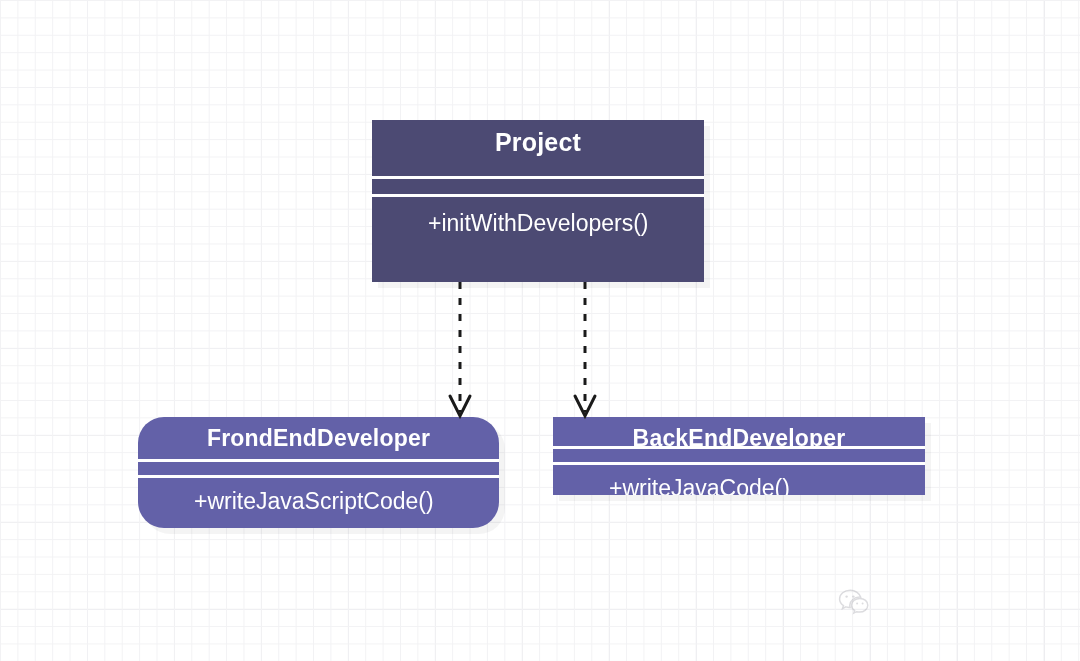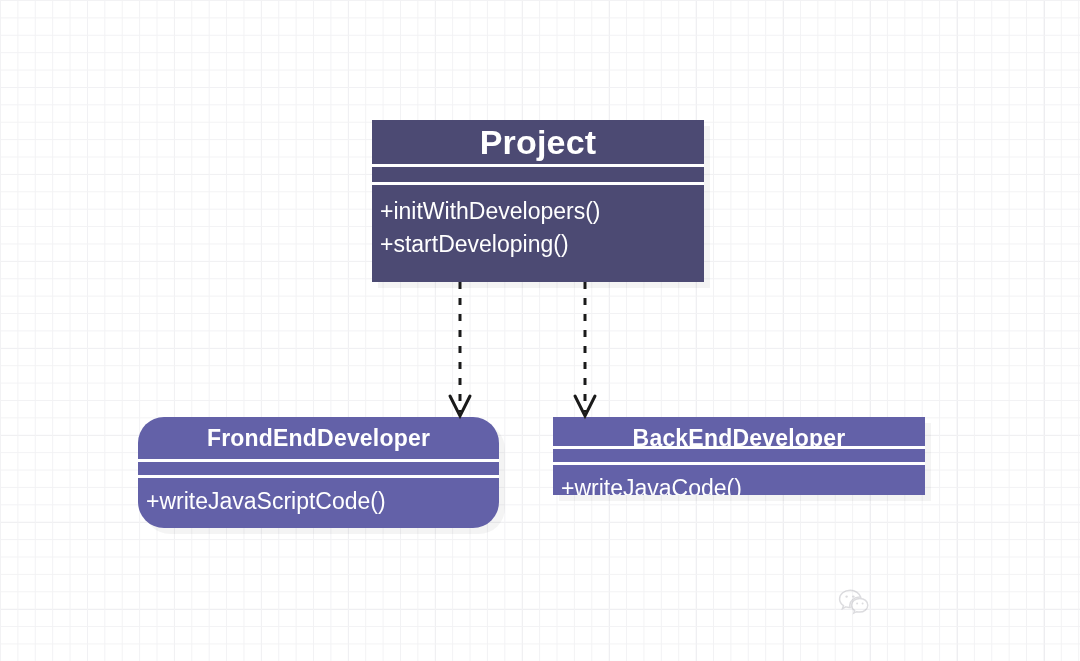--- a/index.html
+++ b/index.html
@@ -56,36 +56,37 @@
     background: #ffffff;
     width: 100%;
     flex: 0 0 auto;
   }
   .uml-attrs {
     flex: 0 0 auto;
   }
   .uml-methods {
     flex: 1 1 auto;
     overflow: hidden;
+    margin-left: 48px;
   }
   .uml-method-line {
     white-space: nowrap;
   }
 
   
   #class-project {
     left: 372px;
     top: 120px;
     width: 332px;
     height: 162px;
   }
   #class-project .uml-title {
-    font-size: 34px;
+    font-size: 25px;
     line-height: 44px;
-    height: 44px;
+    height: 56px;
   }
   #class-project .uml-sep { height: 3px; }
   #class-project .uml-attrs { height: 15px; }
   #class-project .uml-methods { padding: 10px 0 0 8px; }
   #class-project .uml-method-line {
     font-size: 23px;
     line-height: 33px;
   }
 
   
@@ -149,21 +150,20 @@
 
 <div id="diagram-canvas">
 
   <div class="uml-class root" id="class-project">
     <div class="uml-title">Project</div>
     <div class="uml-sep"></div>
     <div class="uml-attrs"></div>
     <div class="uml-sep"></div>
     <div class="uml-methods">
       <div class="uml-method-line">+initWithDevelopers()</div>
-      <div class="uml-method-line">+startDeveloping()</div>
     </div>
   </div>
 
   <div class="uml-class leaf" id="class-frontend">
     <div class="uml-title">FrondEndDeveloper</div>
     <div class="uml-sep"></div>
     <div class="uml-attrs"></div>
     <div class="uml-sep"></div>
     <div class="uml-methods">
       <div class="uml-method-line">+writeJavaScriptCode()</div>

